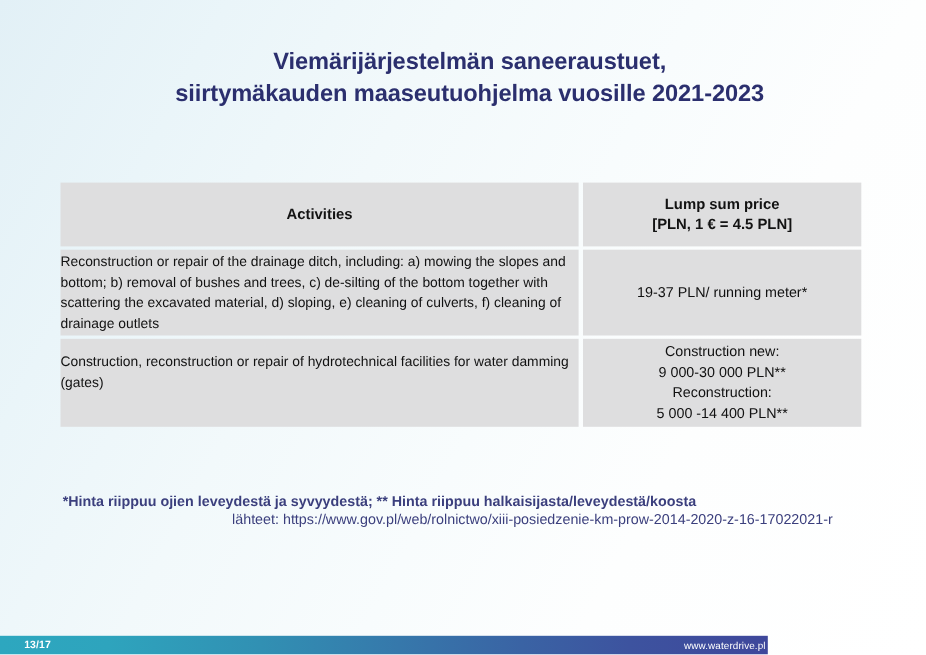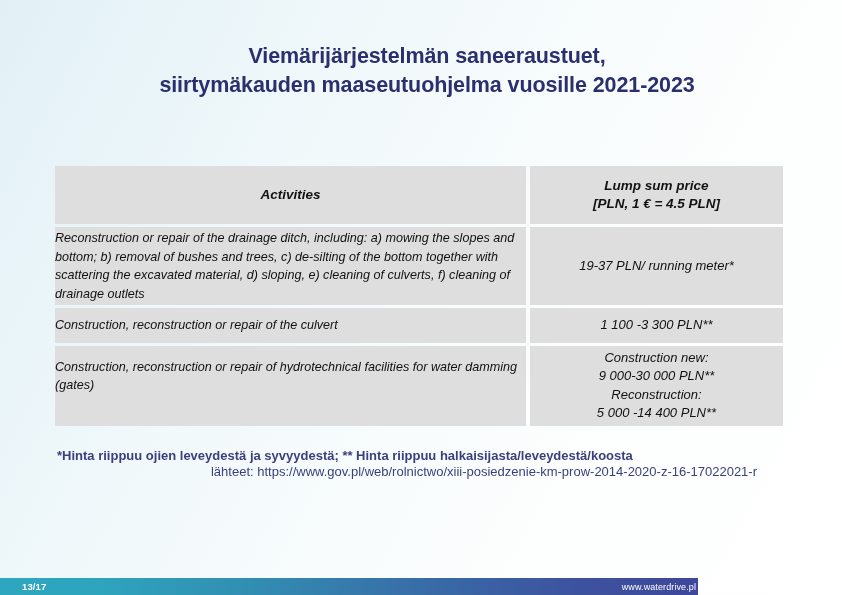--- a/index.html
+++ b/index.html
@@ -43,21 +43,20 @@
     letter-spacing: -0.1px;
   }
   .title-line { display: block; white-space: nowrap; margin-left: 12px; }
 
   
   .table-wrap {
     position: absolute;
     left: 55px;
     top: 166px;
     width: 732px;
-    font-style: italic;
   }
   .tbl {
     border-collapse: separate;
     border-spacing: 4px 3px;
     width: 732px;
     margin: -3px -4px;
     table-layout: fixed;
   }
   .tbl col.c-act { width: 471px; }
   .tbl col.c-price { width: 253px; }
@@ -172,26 +171,20 @@
           </td>
         </tr>
 
         <tr class="row-tall">
           <td class="cell-act">Reconstruction or repair of the drainage ditch, including: a) mowing the slopes and bottom; b) removal of bushes and trees, c) de-silting of the bottom together with scattering the excavated material, d) sloping, e) cleaning of culverts, f) cleaning of drainage outlets</td>
           <td class="cell-price">
             <span class="pl">19-37 PLN/ running meter*</span>
           </td>
         </tr>
 
-        <tr class="row-mid">
-          <td class="cell-act">Construction, reconstruction or repair of the culvert</td>
-          <td class="cell-price">
-            <span class="pl">1 100 -3 300 PLN**</span>
-          </td>
-        </tr>
 
         <tr class="row-last">
           <td class="cell-act">Construction, reconstruction or repair of hydrotechnical facilities for water damming (gates)</td>
           <td class="cell-price">
             <span class="pl">Construction new:</span>
             <span class="pl">9 000-30 000 PLN**</span>
             <span class="pl">Reconstruction:</span>
             <span class="pl">5 000 -14 400 PLN**</span>
           </td>
         </tr>

